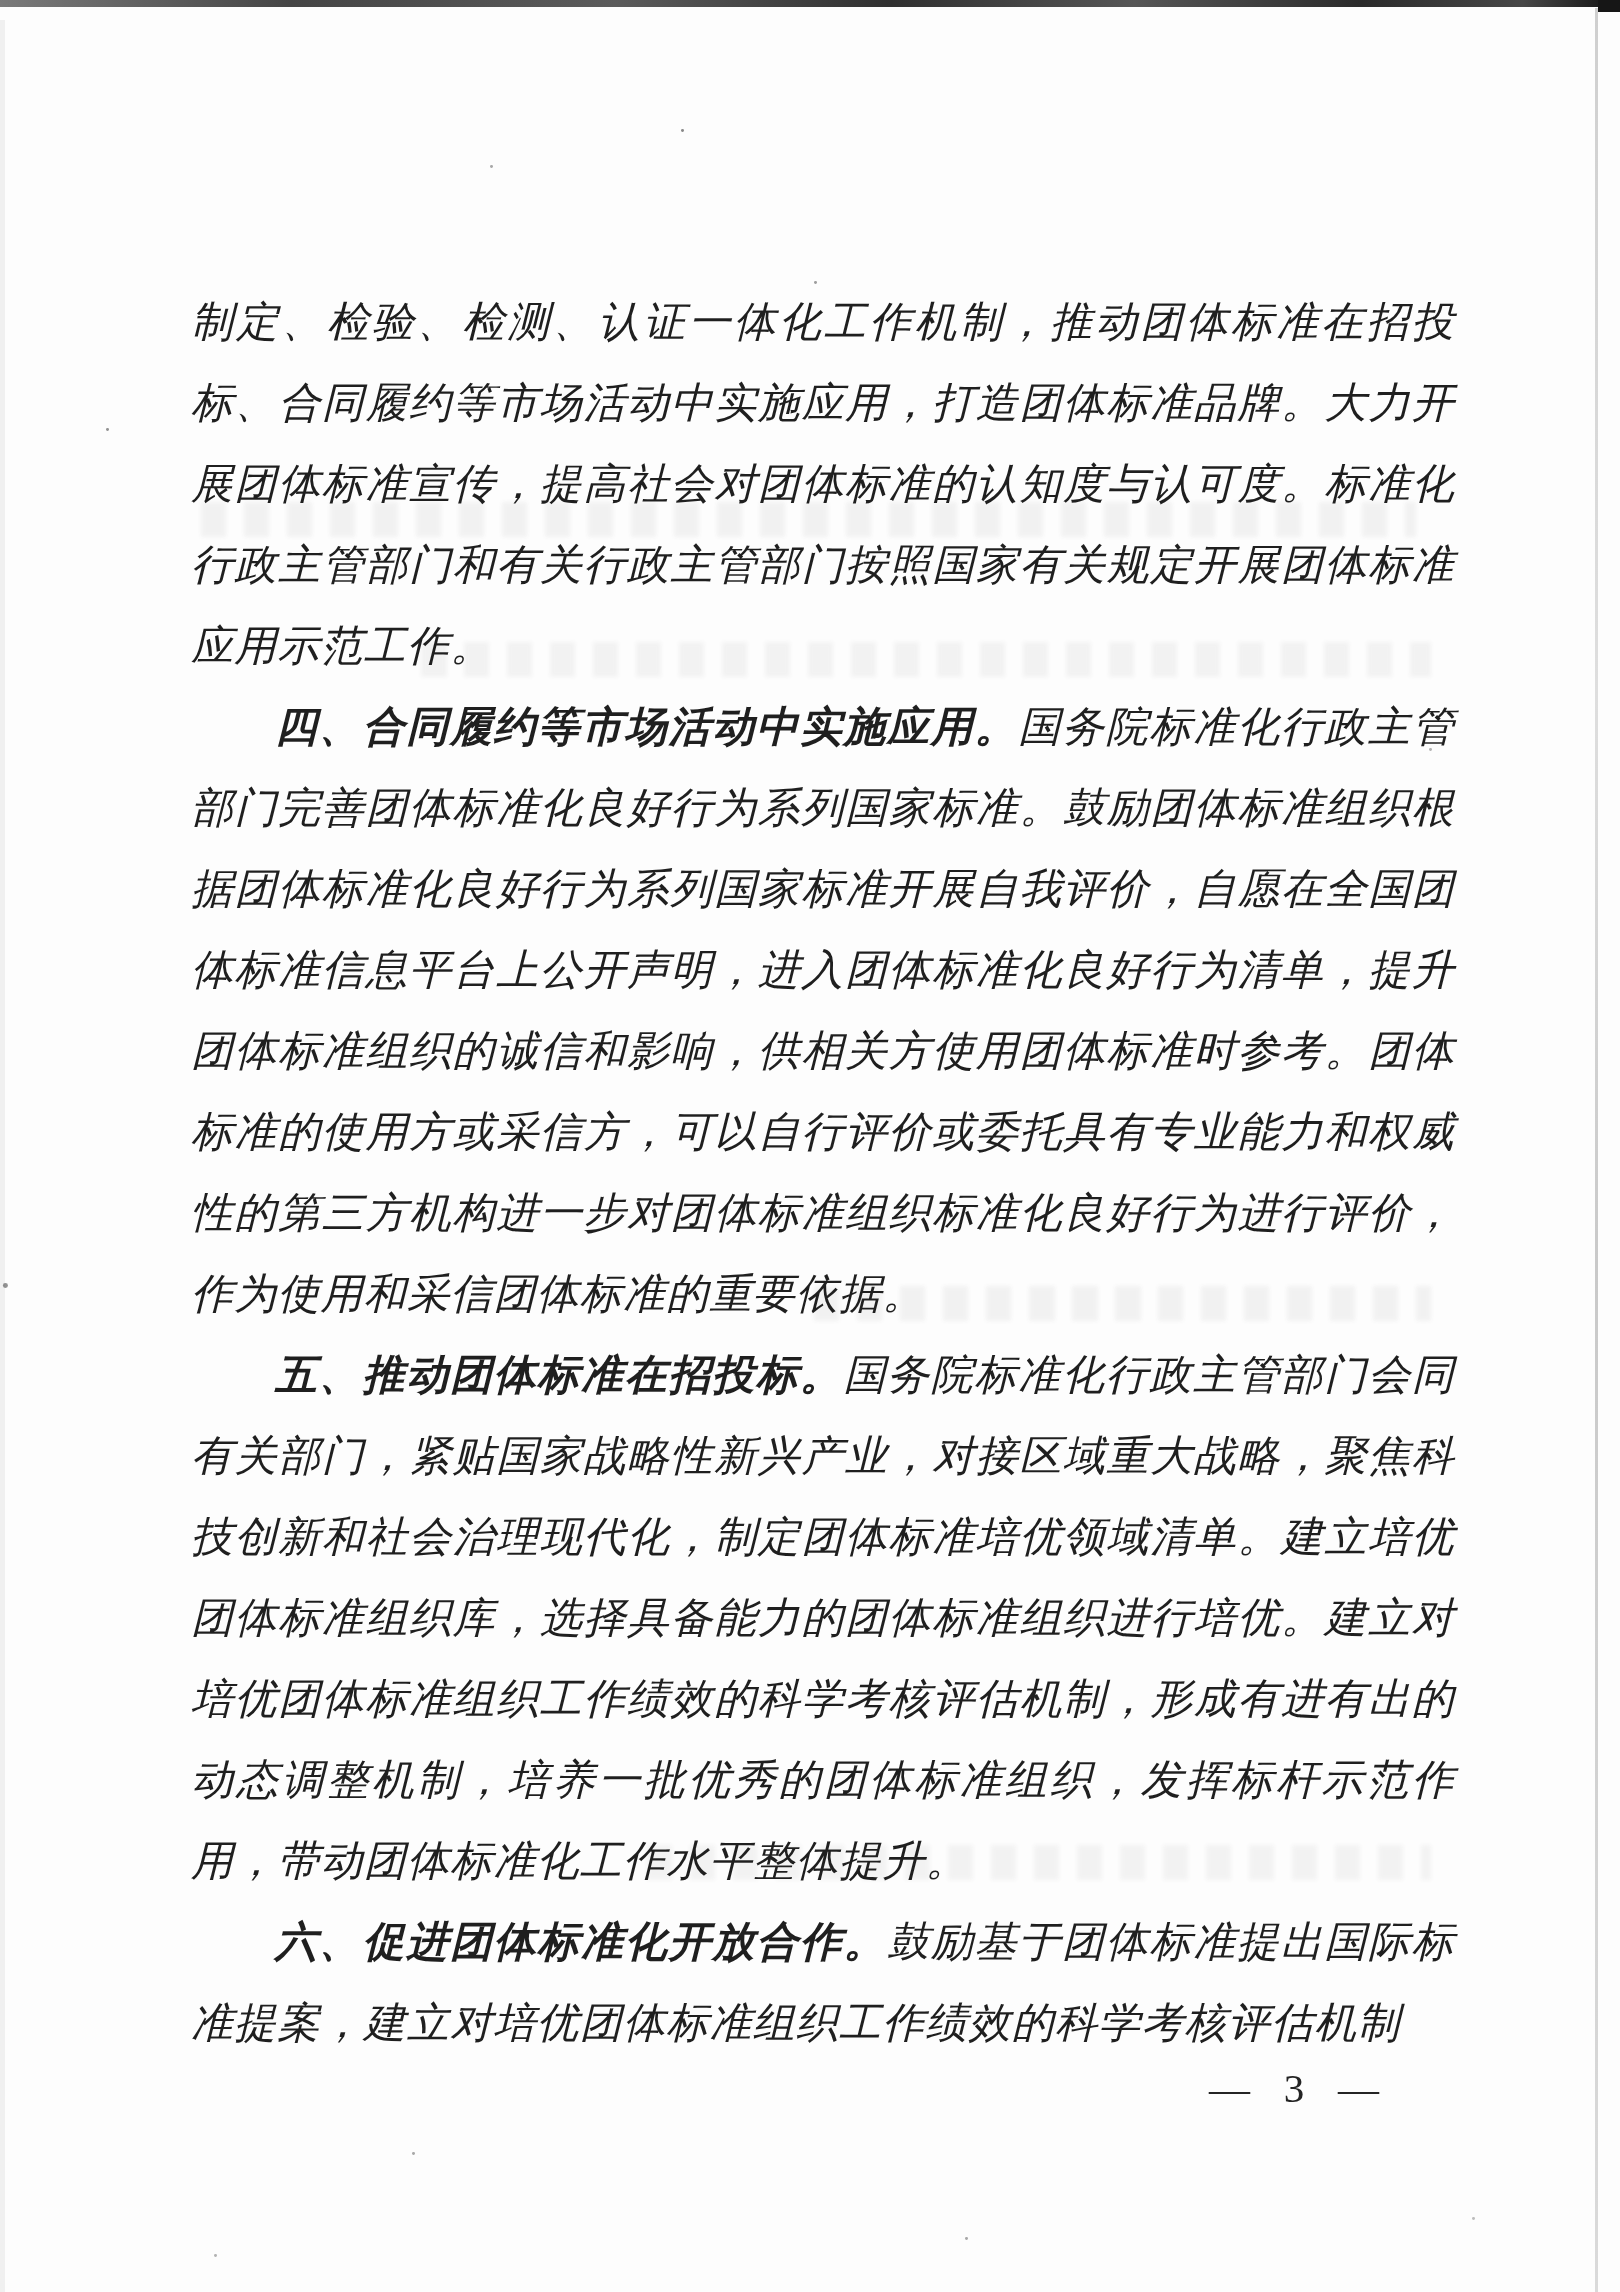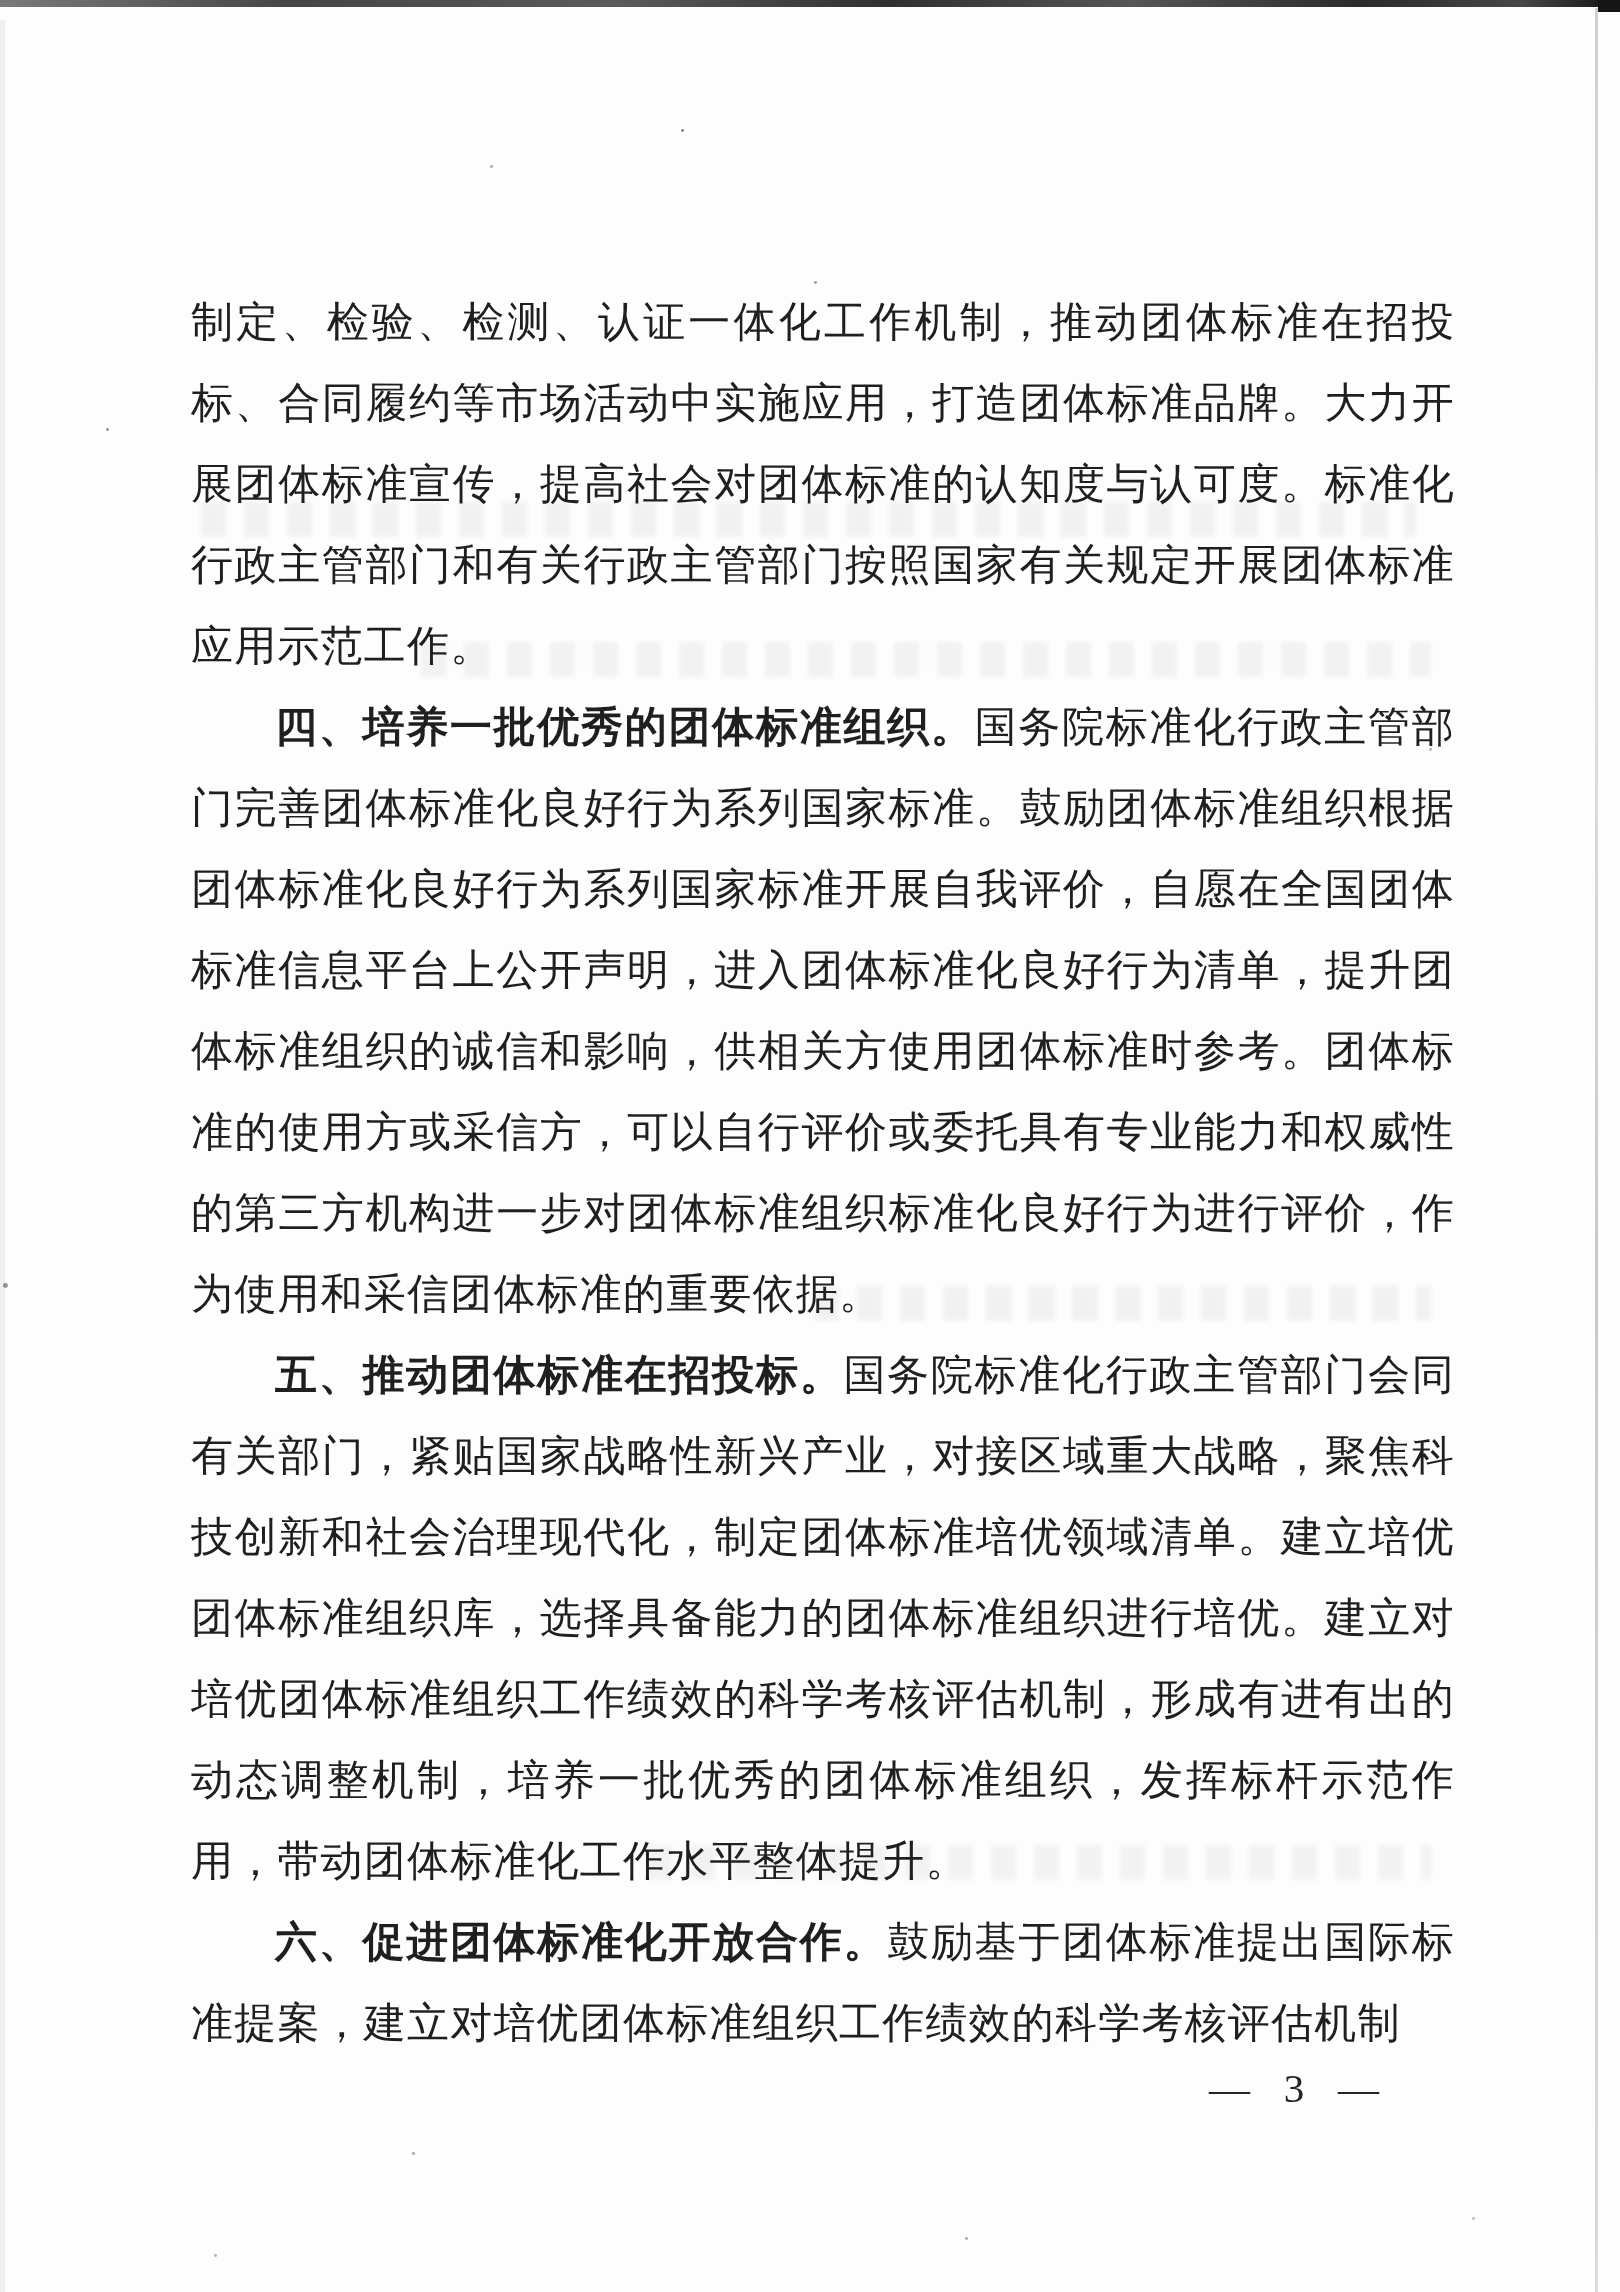--- a/index.html
+++ b/index.html
@@ -67,21 +67,21 @@
   .content{
     position:absolute;
     left:191px;top:282px;width:1264px;
     font-size:42px;
     line-height:81px;
     letter-spacing:1.2px;
     color:var(--ink);
     text-align:justify;
     text-justify:inter-ideograph;
   }
-  .para{margin:0;text-indent:2em;}
+  .para{margin:0;text-indent:2em;font-style:italic;}
   .para.flush{text-indent:0;}
   .lead{font-weight:bold;}
   .page-number{
     position:absolute;
     top:2064px;right:237px;
     font-size:41px;
     color:#242424;
     letter-spacing:3.9px;
     word-spacing:15.7px;
     white-space:nowrap;
@@ -98,21 +98,21 @@
   <div class="scan-left-shade"></div>
 
   <div class="ghost ghost-1"></div>
   <div class="ghost ghost-2"></div>
   <div class="ghost ghost-3"></div>
   <div class="ghost ghost-4"></div>
   <div class="specks"></div>
 
   <main class="content">
     <p class="para flush"><span class="lead"></span><span>制定、检验、检测、认证一体化工作机制，推动团体标准在招投标、合同履约等市场活动中实施应用，打造团体标准品牌。大力开展团体标准宣传，提高社会对团体标准的认知度与认可度。标准化行政主管部门和有关行政主管部门按照国家有关规定开展团体标准应用示范工作。</span></p>
-    <p class="para"><span class="lead">四、培养一批优秀的团体标准组织。</span><span>国务院标准化行政主管部门完善团体标准化良好行为系列国家标准。鼓励团体标准组织根据团体标准化良好行为系列国家标准开展自我评价，自愿在全国团体标准信息平台上公开声明，进入团体标准化良好行为清单，提升团体标准组织的诚信和影响，供相关方使用团体标准时参考。团体标准的使用方或采信方，可以自行评价或委托具有专业能力和权威性的第三方机构进一步对团体标准组织标准化良好行为进行评价，作为使用和采信团体标准的重要依据。</span></p>
+    <p class="para"><span class="lead">四、合同履约等市场活动中实施应用。</span><span>国务院标准化行政主管部门完善团体标准化良好行为系列国家标准。鼓励团体标准组织根据团体标准化良好行为系列国家标准开展自我评价，自愿在全国团体标准信息平台上公开声明，进入团体标准化良好行为清单，提升团体标准组织的诚信和影响，供相关方使用团体标准时参考。团体标准的使用方或采信方，可以自行评价或委托具有专业能力和权威性的第三方机构进一步对团体标准组织标准化良好行为进行评价，作为使用和采信团体标准的重要依据。</span></p>
     <p class="para"><span class="lead">五、推动团体标准在招投标。</span><span>国务院标准化行政主管部门会同有关部门，紧贴国家战略性新兴产业，对接区域重大战略，聚焦科技创新和社会治理现代化，制定团体标准培优领域清单。建立培优团体标准组织库，选择具备能力的团体标准组织进行培优。建立对培优团体标准组织工作绩效的科学考核评估机制，形成有进有出的动态调整机制，培养一批优秀的团体标准组织，发挥标杆示范作用，带动团体标准化工作水平整体提升。</span></p>
     <p class="para"><span class="lead">六、促进团体标准化开放合作。</span><span>鼓励基于团体标准提出国际标准提案，建立对培优团体标准组织工作绩效的科学考核评估机制</span></p>
   </main>
 
   <div class="page-number">— 3 —</div>
 
 </div>
 
 
 </body></html>

